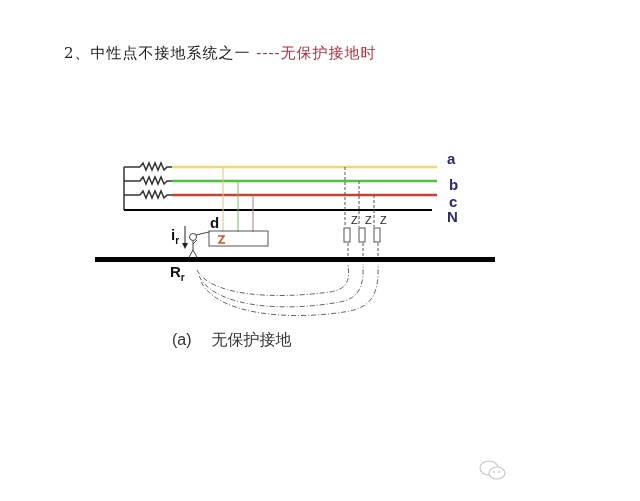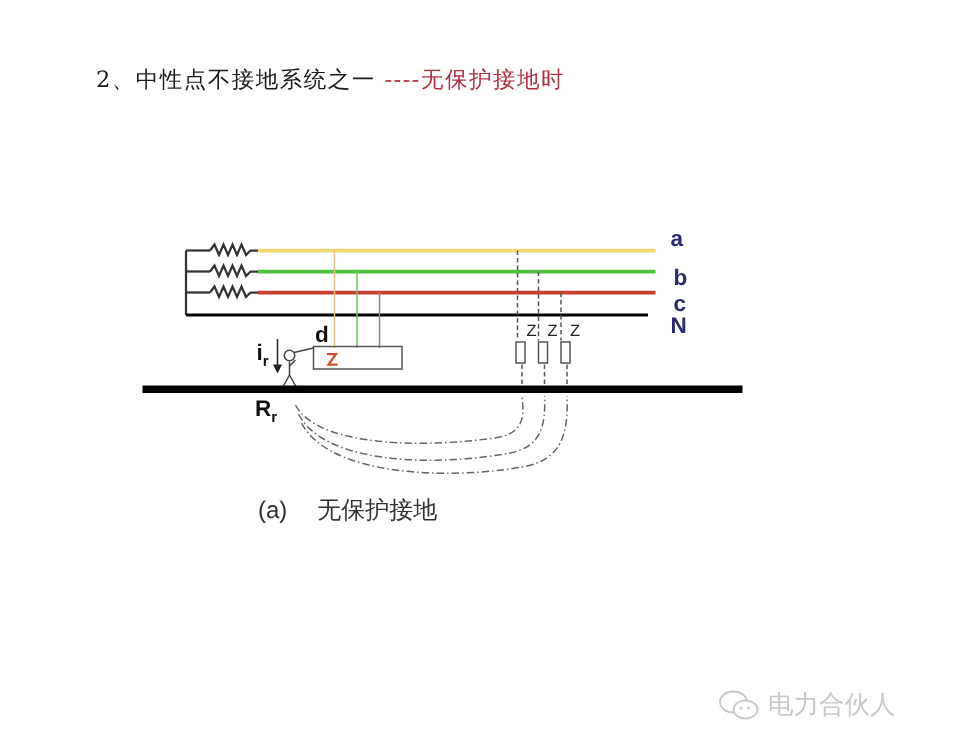--- a/index.html
+++ b/index.html
@@ -108,14 +108,14 @@
 <div class="caption">
   <span>(a)</span><span class="cap-text">无保护接地</span>
 </div>
 
 <div class="watermark">
   <svg class="wm-icon" width="30" height="24">
     <ellipse cx="11" cy="10" rx="9" ry="7" fill="none" stroke="#c8c8c8" stroke-width="1.2"></ellipse>
     <ellipse cx="19" cy="15" rx="8" ry="6" fill="#fff" stroke="#c8c8c8" stroke-width="1.2"></ellipse>
     <circle cx="16" cy="14" r="1" fill="#c8c8c8"></circle>
     <circle cx="21" cy="14" r="1" fill="#c8c8c8"></circle>
-  </svg><span>电力合伙人</span>
+  </svg>
 </div>
 
 </body></html>

